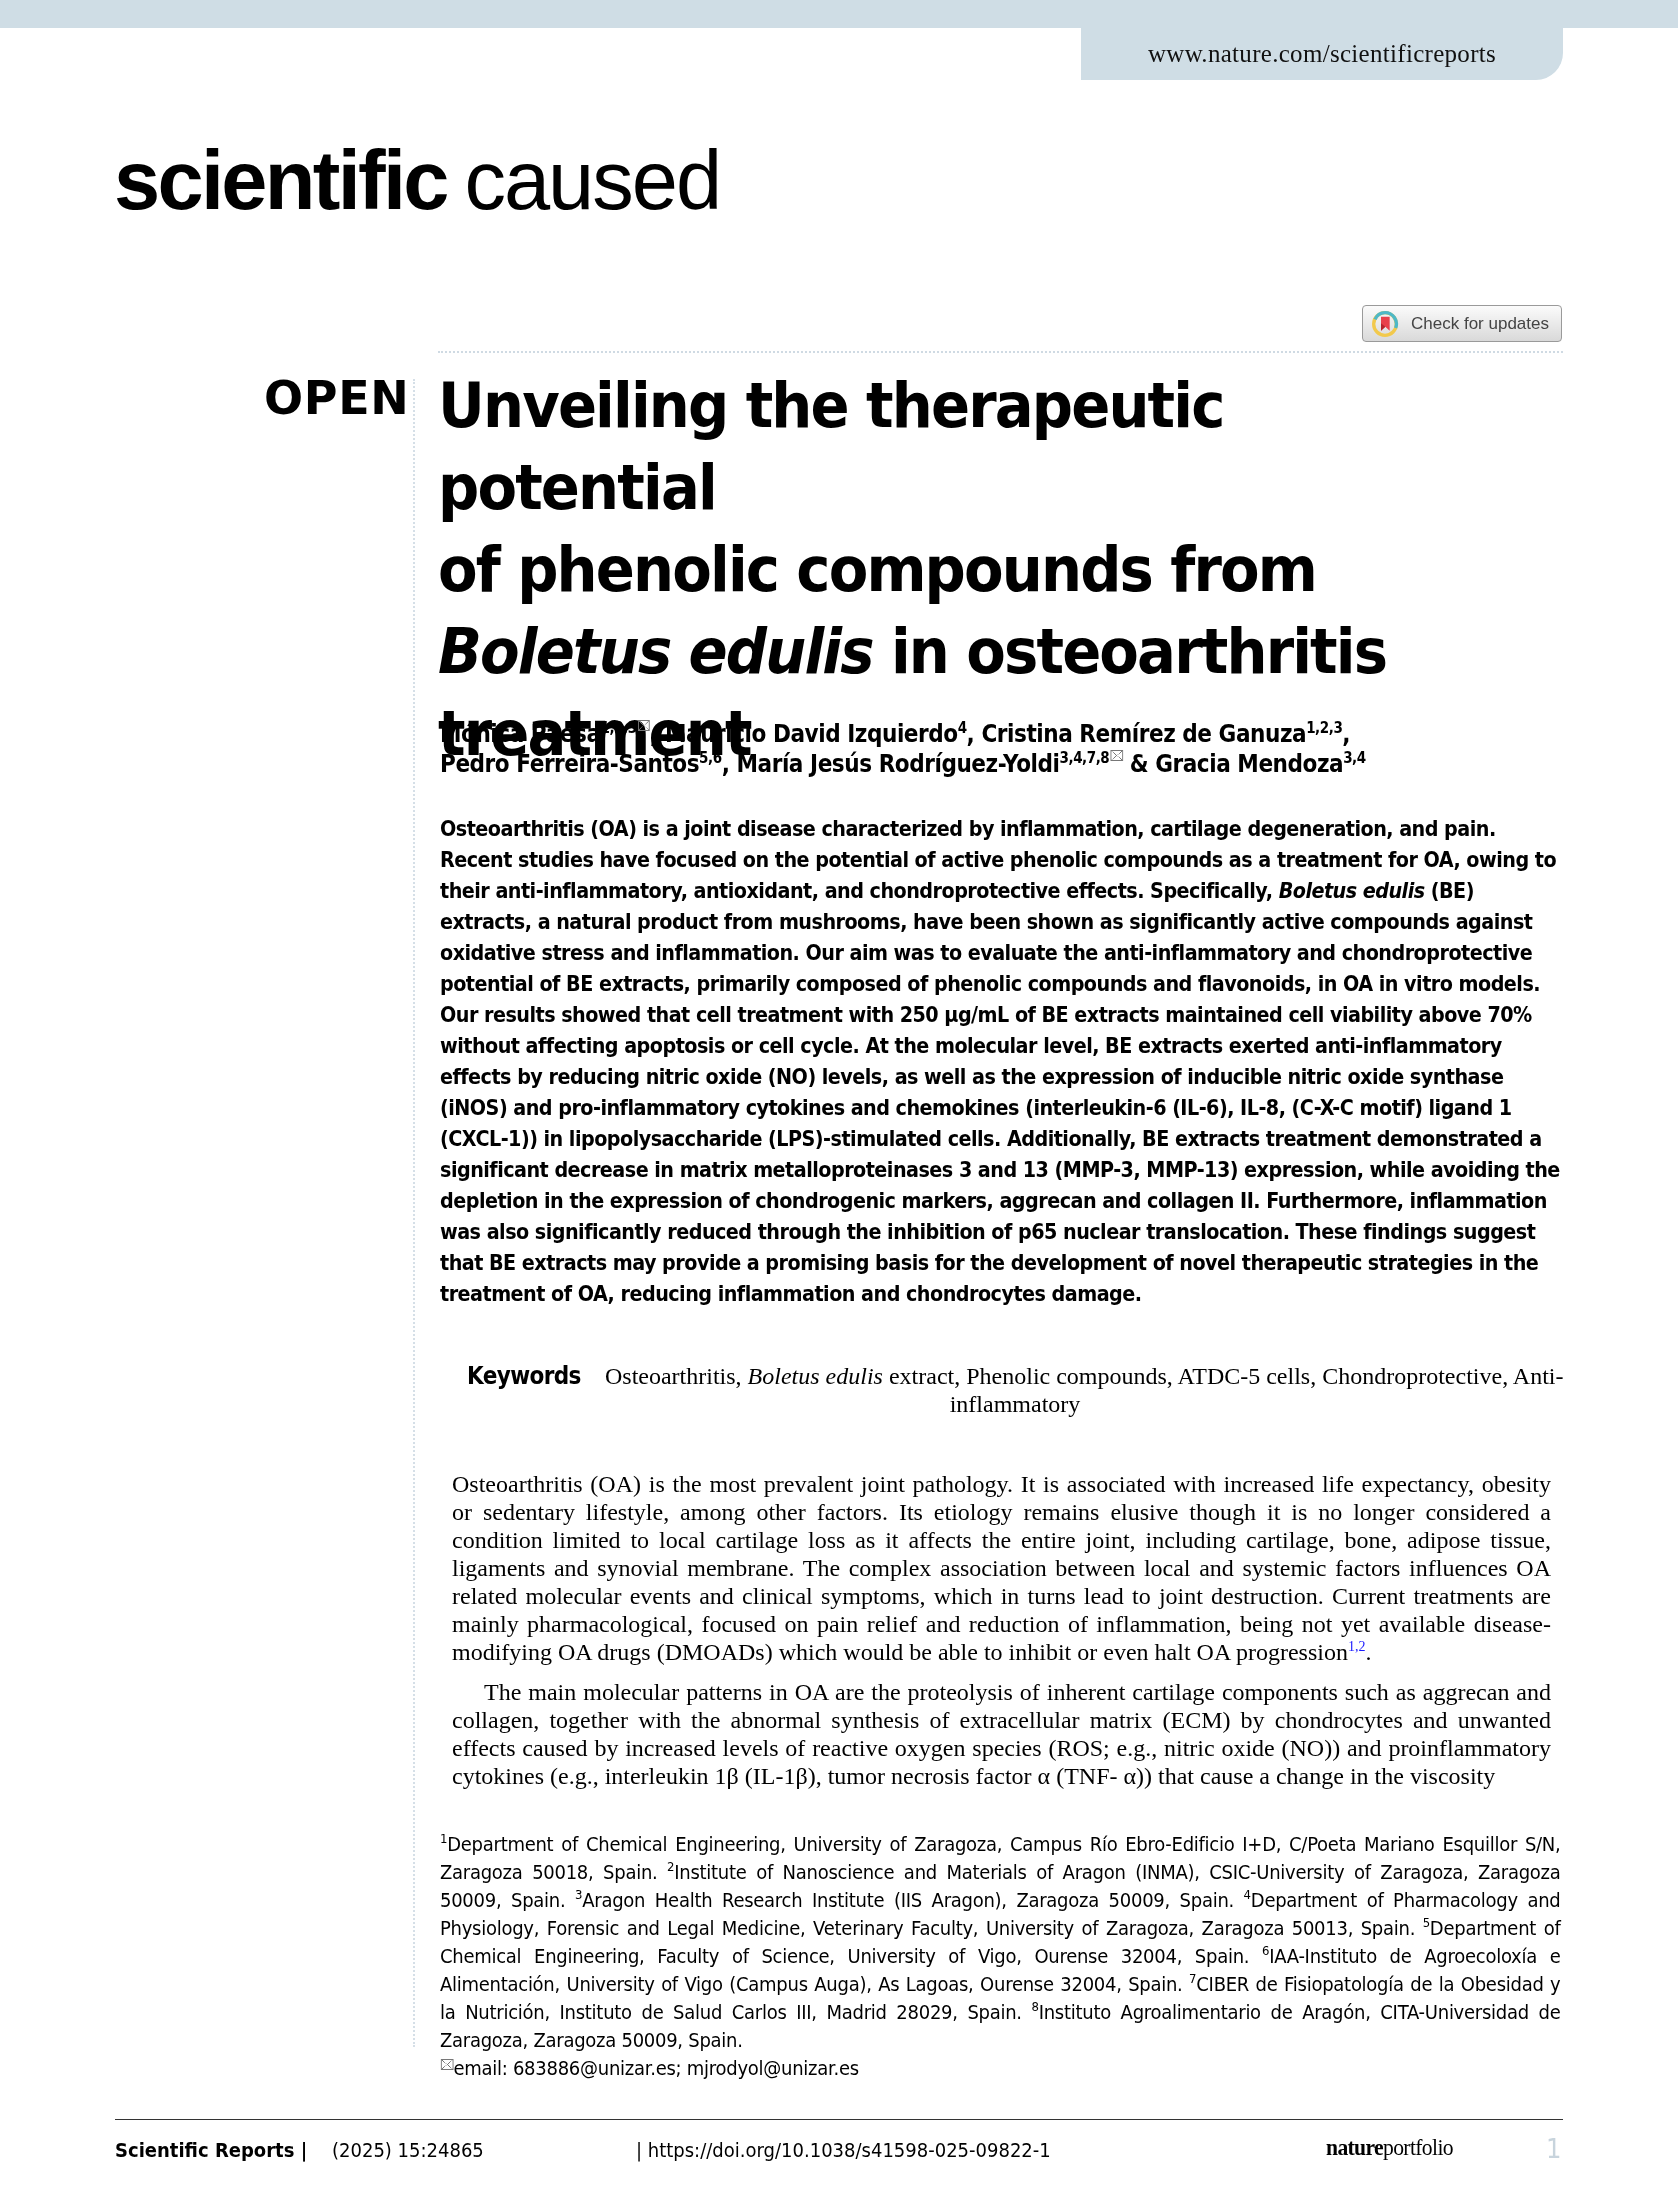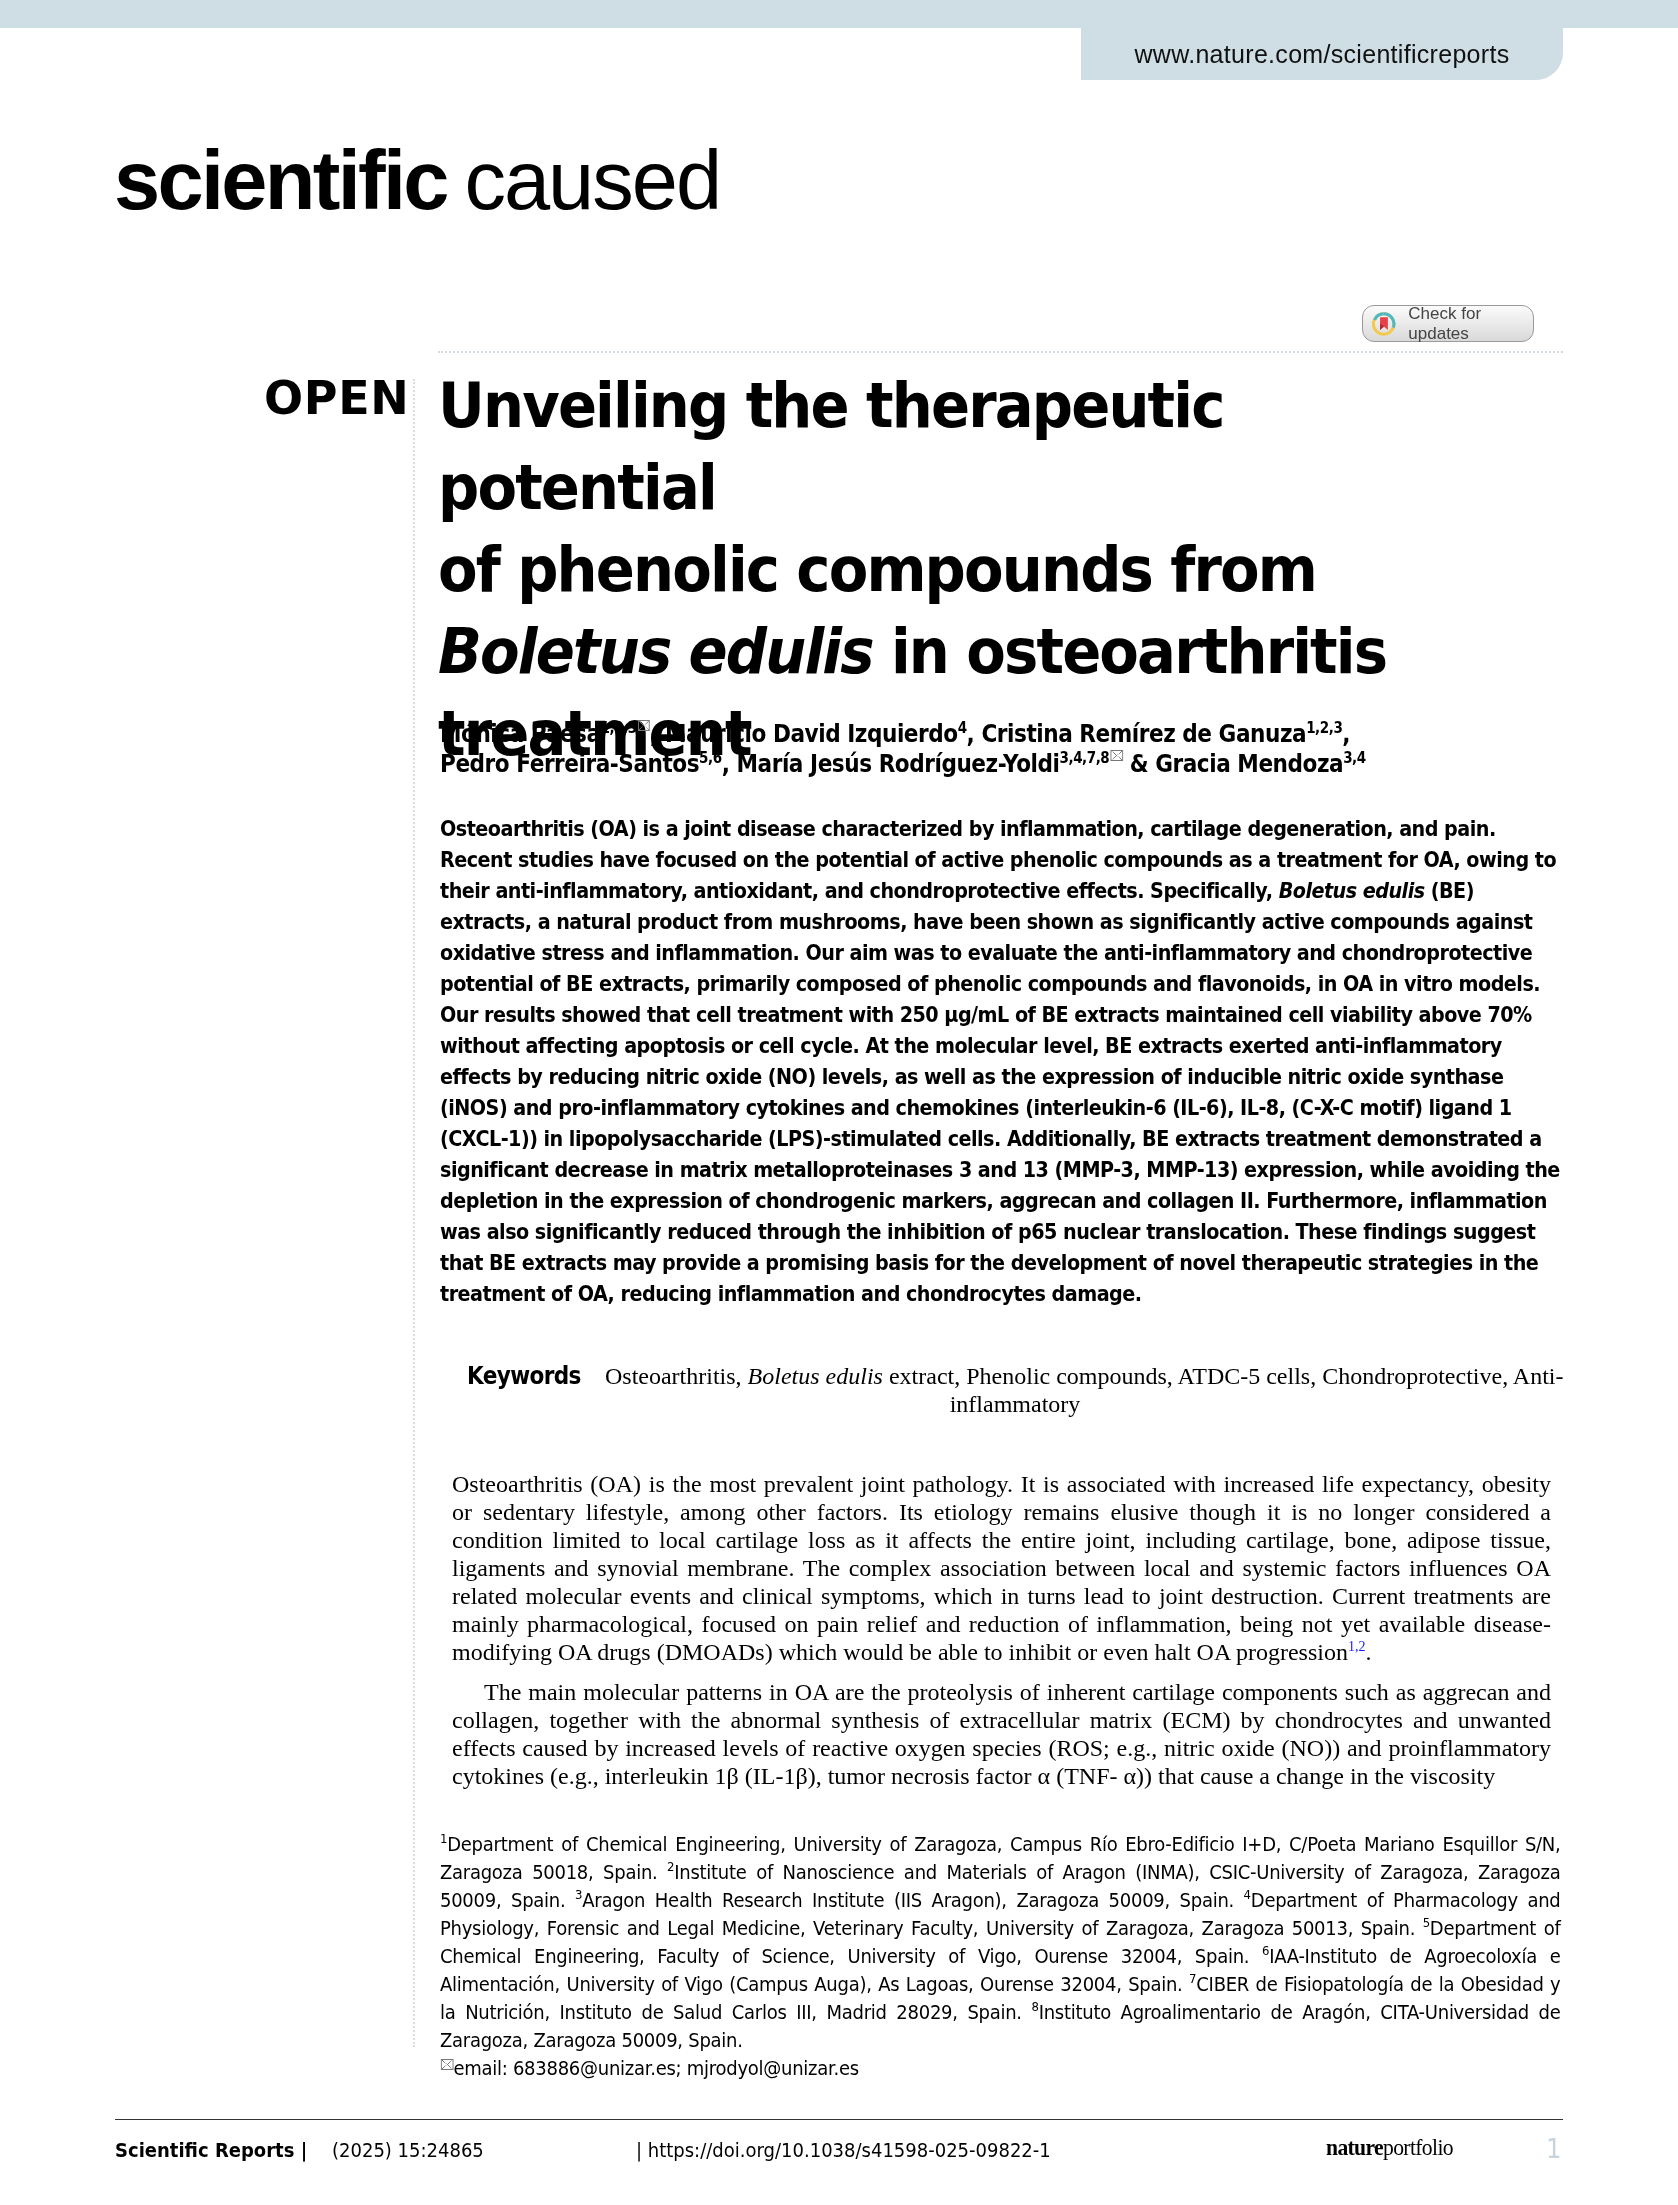--- a/index.html
+++ b/index.html
@@ -9,32 +9,32 @@
   }
   .topband {
     position: absolute; left: 0; top: 0; width: 1678px; height: 28px; background: #cfdde5;
   }
   .urltab {
     position: absolute; left: 1081px; top: 28px; width: 482px; height: 52px;
     background: #cfdde5; border-bottom-right-radius: 27px;
     display: flex; align-items: center; justify-content: center;
   }
   .urltab span {
-    font-family: Liberation Sans, sans-serif; font-size: 25px; color: #111; letter-spacing: 0.3px;
+    font-family: Liberation Serif, serif; font-size: 25px; color: #111; letter-spacing: 0.3px;
   }
   .journal-logo {
     position: absolute; left: 114px; top: 139px; font-size: 83px; line-height: 1;
     letter-spacing: -2px; white-space: nowrap;
   }
   .journal-logo .b { font-weight: 900; font-family: "Liberation Sans", sans-serif; letter-spacing: -2.7px; }
   .journal-logo .l { font-weight: 400; font-family: "Liberation Sans", sans-serif; margin-left: 17.6px; }
 
   .check-btn {
-    position: absolute; left: 1362px; top: 305px; width: 172px; height: 37px;
-    border: 0.7px solid #9a9a9a; border-radius: 12px;
+    position: absolute; left: 1362px; top: 305px; width: 200px; height: 37px;
+    border: 0.7px solid #9a9a9a; border-radius: 4px;
     background: linear-gradient(#fbfbfb, #d9d9d9);
     display: flex; align-items: center; box-sizing: border-box;
   }
   .check-btn .ic { width: 28px; height: 28px; margin-left: 8px; margin-right: 12px; }
   .check-btn .txt { font-family: "Liberation Sans", sans-serif; font-size: 17px; color: #444; }
 
   .hdots {
     position: absolute; left: 438px; top: 351px; width: 1125px; height: 0;
     border-top: 2.7px dotted #cfdae3;
   }

